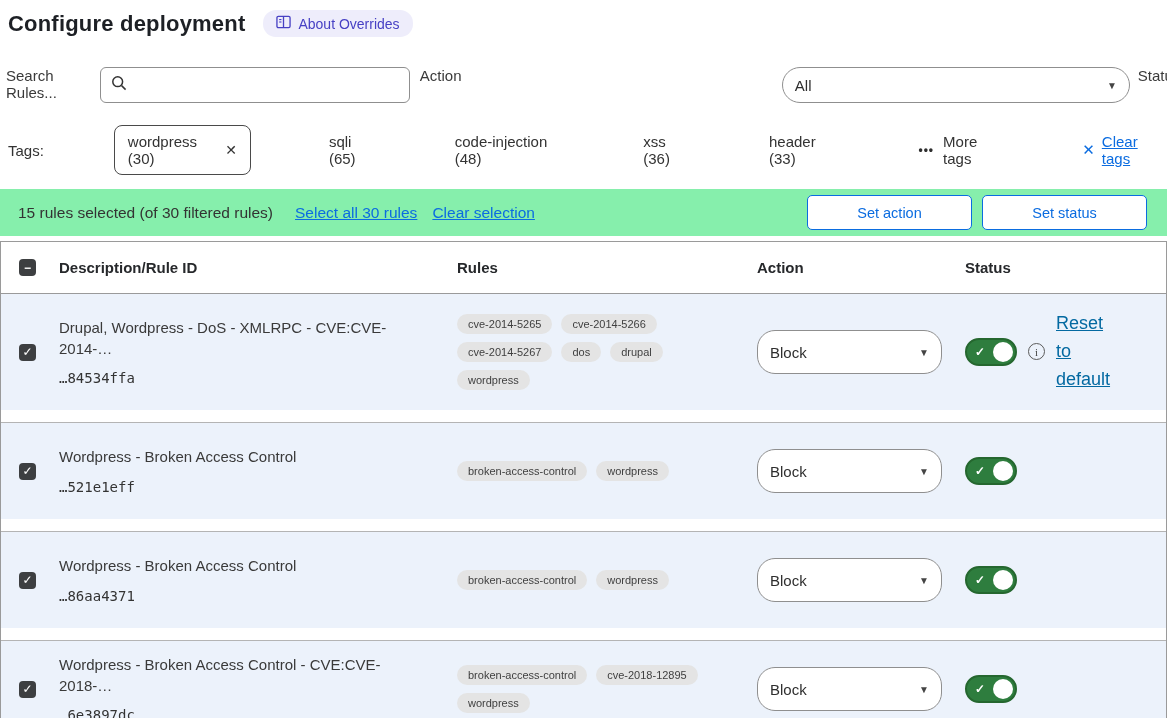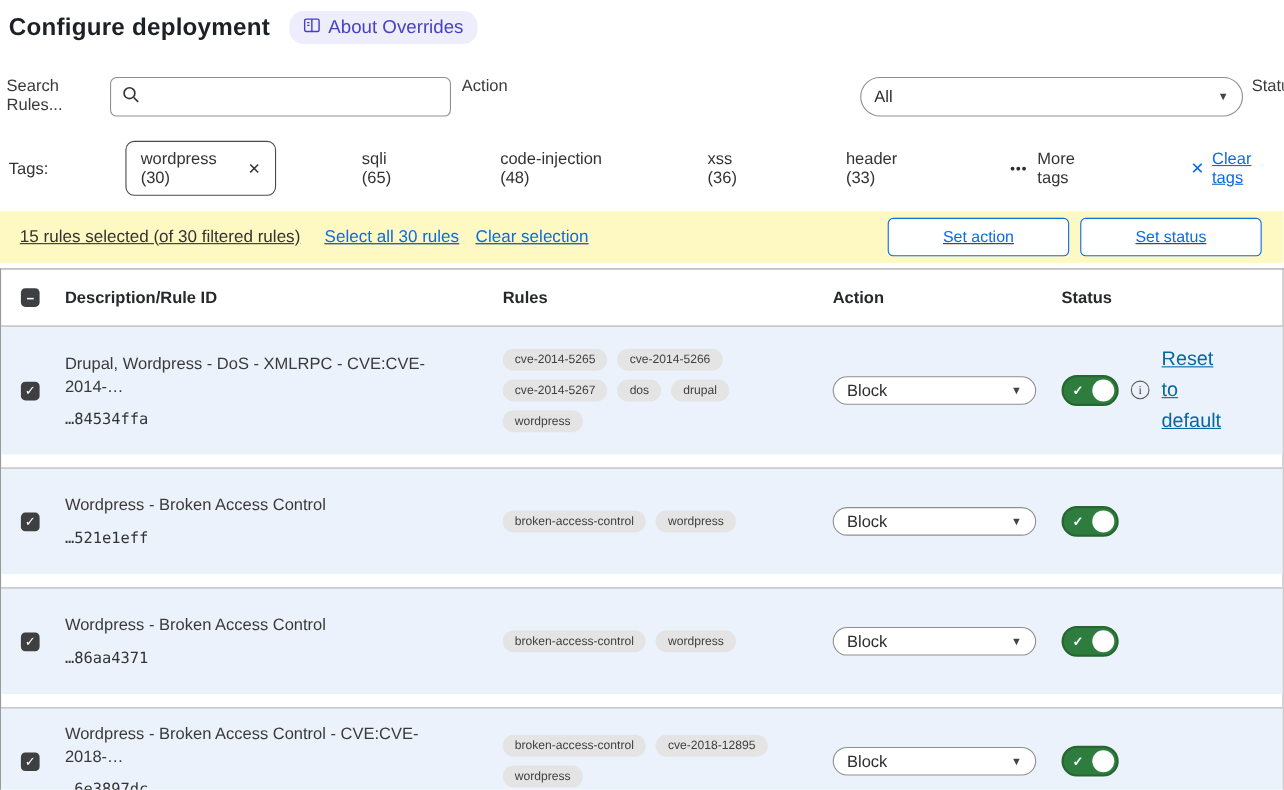--- a/index.html
+++ b/index.html
@@ -3,21 +3,21 @@
 <meta charset="utf-8">
 <style>
   * { box-sizing: border-box; margin: 0; padding: 0; }
   html, body { width: 1167px; height: 718px; overflow: hidden; background: #fff; }
   body { font-family: "Liberation Sans", sans-serif; color: #333; }
 
   
   .page-header { display: flex; align-items: center; gap: 18px; padding: 10px 8px 0 8px; }
   .page-title { font-size: 22px; font-weight: bold; color: #1d2025; letter-spacing: .2px; }
   .about-badge { display: inline-flex; align-items: center; gap: 7px; background: #eeedfb;
-    color: #4740c4; font-size: 17px; padding: 5px 13px; border-radius: 13px; cursor: pointer; }
+    color: #4740c4; font-size: 14px; padding: 5px 13px; border-radius: 13px; cursor: pointer; }
 
   
   .filters { display: flex; align-items: flex-end; padding: 20px 6px 0 6px; }
   .field { display: flex; gap: 4px; }
   .field-label { font-size: 15px; color: #3a3a3a; }
   .search-box { width: 349px; height: 36px; border: 1px solid #8f8f8f; border-radius: 6px;
     display: flex; align-items: center; padding: 0 10px; gap: 8px; background: #fff; }
   .search-box input { border: none; outline: none; flex: 1; font-size: 14px; font-family: inherit; }
   .select { height: 36px; border: 1px solid #8f8f8f; border-radius: 18px; background: #fff;
     display: flex; align-items: center; justify-content: space-between; padding: 0 12px;
@@ -37,22 +37,22 @@
   .tag-selected .x { font-size: 14px; color: #333; }
   .tag-plain { margin-left: 30px; cursor: pointer; }
   .more-tags { margin-left: 32px; display: inline-flex; align-items: center; gap: 9px; cursor: pointer; }
   .more-dots { letter-spacing: 1px; font-size: 12px; font-weight: bold; color: #2e2e2e; }
   .clear-tags { margin-left: 34px; display: inline-flex; align-items: center; gap: 7px;
     color: #0b6ce0; cursor: pointer; }
   .clear-tags .x { font-size: 15px; text-decoration: none; }
   .clear-tags .lbl { text-decoration: underline; }
 
   
-  .selection-bar { margin-top: 14px; background: #fef9c3; height: 47px; display: flex;
-    align-items: center; padding: 0 20px 0 18px; font-size: 15.5px; text-decoration: underline; }
+  .selection-bar { margin-top: 14px; background: #86efac; height: 47px; display: flex;
+    align-items: center; padding: 0 20px 0 18px; font-size: 15.5px; }
   .sel-links { display: flex; align-items: center; gap: 15px; margin-left: 22px; flex: 1; }
   .link { color: #0b6ce0; text-decoration: underline; cursor: pointer; }
   .sel-btn { width: 165px; height: 35px; background: #fff; border: 1px solid #0b6ce0; color: #0b6ce0;
     border-radius: 5px; font-size: 14.5px; font-family: inherit; cursor: pointer; }
   .sel-btn + .sel-btn { margin-left: 10px; }
 
   
   .rules-table { margin-top: 5px; border: 1px solid #9a9a9a; border-bottom: none; background: #fff; }
   .t-grid { display: grid; grid-template-columns: 50px 398px 300px 208px 1fr; align-items: center; }
   .t-head { height: 52px; border-bottom: 1px solid #9a9a9a; font-size: 15px; font-weight: bold; color: #26282b; }
@@ -63,21 +63,21 @@
   .rt-row { background: #ecf2fb; min-height: 97px; padding: 14px 0; }
   .rt-row.first { min-height: 116px; }
   .rt-row + .rt-row { margin-top: 12px; border-top: 1px solid #b4b4b4; }
   .desc-cell { padding-left: 8px; padding-right: 20px; }
   .desc-line { font-size: 15px; color: #3a3a3a; line-height: 1.35; }
   .rule-id { font-family: "DejaVu Sans Mono", monospace; font-size: 14px; color: #333; margin-top: 11px; }
   .tags-wrap { max-width: 262px; display: flex; flex-wrap: wrap; gap: 8px 9px; padding-left: 8px; }
   .tag { background: #e4e4e4; color: #3f3f3f; font-size: 11px; padding: 4px 11px; border-radius: 11px;
     white-space: nowrap; }
   .action-cell { padding-left: 8px; }
-  .row-select { width: 185px; height: 26px; }
+  .row-select { width: 185px; height: 44px; }
   .status-cell { padding-left: 8px; display: flex; align-items: center; gap: 11px; }
   .toggle { width: 52px; height: 28px; background: #2e7d3e; border: 2px solid #25672f;
     border-radius: 15px; position: relative; cursor: pointer; flex: 0 0 auto; }
   .toggle .tick { position: absolute; left: 8px; top: 50%; transform: translateY(-50%);
     color: #fff; font-size: 12px; font-weight: bold; }
   .toggle .knob { position: absolute; right: 2px; top: 2px; width: 20px; height: 20px;
     background: #fff; border-radius: 50%; }
   .info-icon { width: 17px; height: 17px; border: 1.2px solid #5a5a5a; border-radius: 50%;
     color: #444; font-size: 11px; display: flex; align-items: center; justify-content: center;
     font-family: "Liberation Serif", serif; flex: 0 0 auto; }

